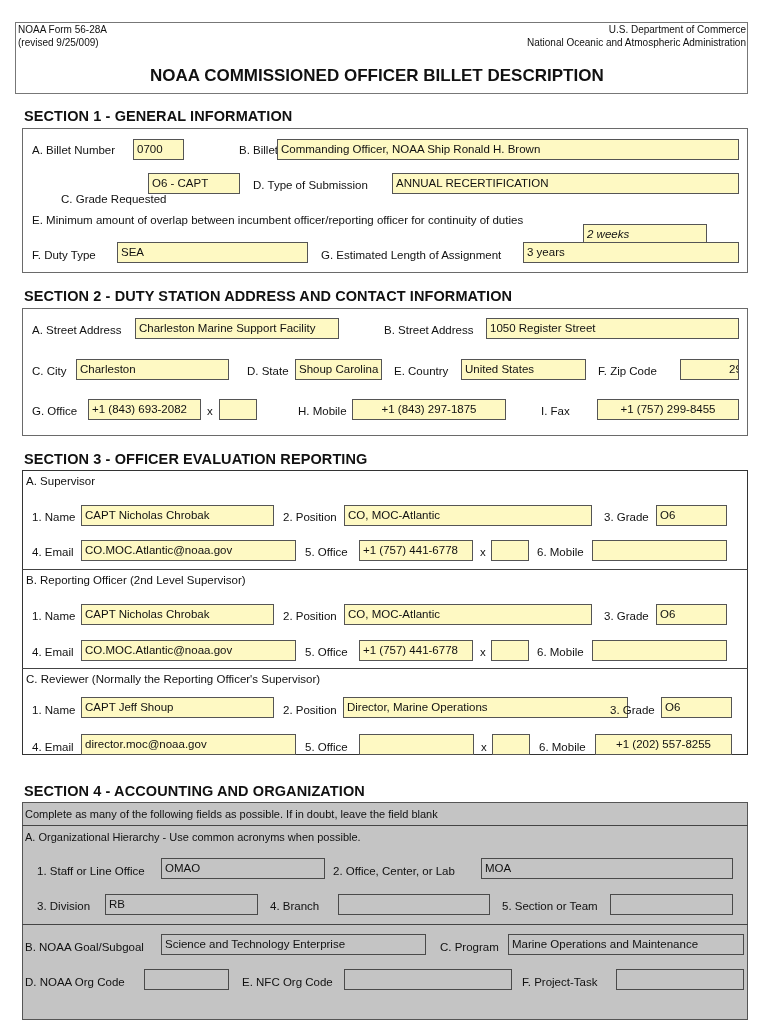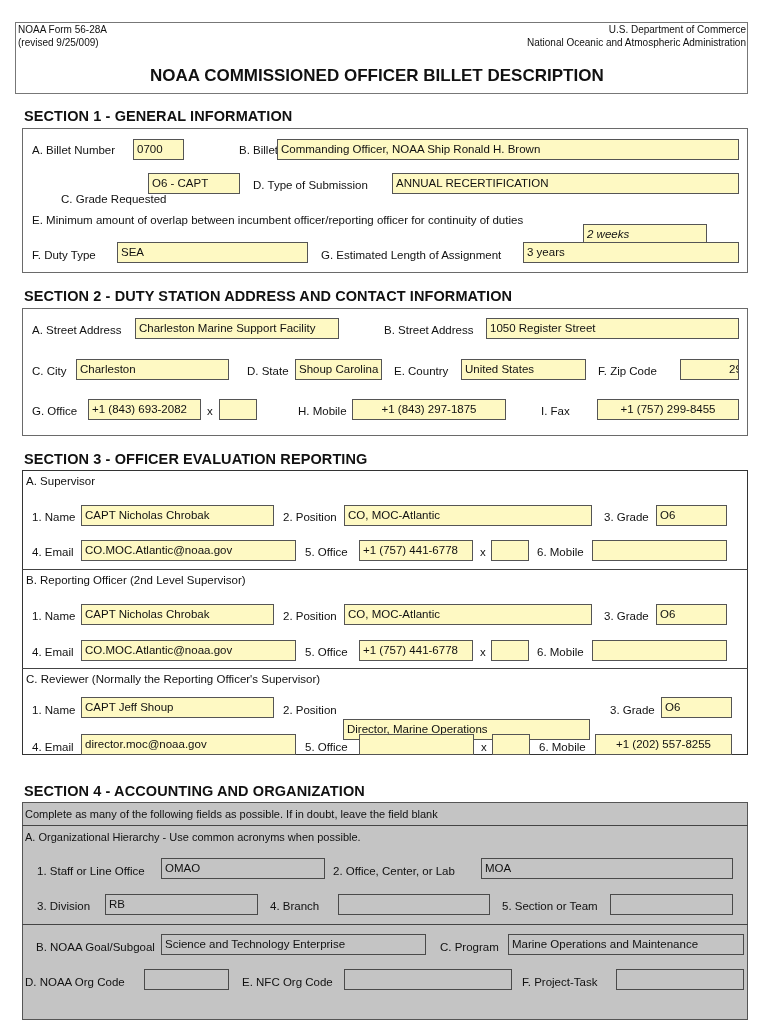--- a/index.html
+++ b/index.html
@@ -112,21 +112,21 @@
 <div class="fld" style="left:359px;top:640px;width:114px;">+1 (757) 441-6778</div>
 <span class="lbl" style="left:480px;top:645px;">x</span>
 <div class="fld" style="left:491px;top:640px;width:38px;"></div>
 <span class="lbl" style="left:537px;top:645px;">6. Mobile</span>
 <div class="fld" style="left:592px;top:640px;width:135px;"></div>
 
 <span class="lbl" style="left:26px;top:672px;">C. Reviewer (Normally the Reporting Officer's Supervisor)</span>
 <span class="lbl" style="left:32px;top:703px;">1. Name</span>
 <div class="fld" style="left:81px;top:697px;width:193px;">CAPT Jeff Shoup</div>
 <span class="lbl" style="left:283px;top:703px;">2. Position</span>
-<div class="fld" style="left:343px;top:719px;width:247px;">Director, Marine Operations</div>
+<div class="fld" style="left:343px;top:697px;width:285px;">Director, Marine Operations</div>
 <span class="lbl" style="left:610px;top:703px;">3. Grade</span>
 <div class="fld" style="left:661px;top:697px;width:71px;">O6</div>
 
 <span class="lbl" style="left:32px;top:740px;">4. Email</span>
 <div class="fld" style="left:81px;top:734px;width:215px;">director.moc@noaa.gov</div>
 <span class="lbl" style="left:305px;top:740px;">5. Office</span>
 <div class="fld" style="left:359px;top:734px;width:115px;"></div>
 <span class="lbl" style="left:481px;top:740px;">x</span>
 <div class="fld" style="left:492px;top:734px;width:38px;"></div>
 <span class="lbl" style="left:539px;top:740px;">6. Mobile</span>
@@ -147,21 +147,21 @@
   <span class="lbl" style="left:333px;top:864px;">2. Office, Center, or Lab</span>
   <div class="fld" style="left:481px;top:858px;width:252px;">MOA</div>
 
   <span class="lbl" style="left:37px;top:899px;">3. Division</span>
   <div class="fld" style="left:105px;top:894px;width:153px;">RB</div>
   <span class="lbl" style="left:270px;top:899px;">4. Branch</span>
   <div class="fld" style="left:338px;top:894px;width:152px;"></div>
   <span class="lbl" style="left:502px;top:899px;">5. Section or Team</span>
   <div class="fld" style="left:610px;top:894px;width:123px;"></div>
 
-  <span class="lbl" style="left:25px;top:940px;margin-left:11px;">B. NOAA Goal/Subgoal</span>
+  <span class="lbl" style="left:25px;top:940px;">B. NOAA Goal/Subgoal</span>
   <div class="fld" style="left:161px;top:934px;width:265px;">Science and Technology Enterprise</div>
   <span class="lbl" style="left:440px;top:940px;">C. Program</span>
   <div class="fld" style="left:508px;top:934px;width:236px;">Marine Operations and Maintenance</div>
 
   <span class="lbl" style="left:25px;top:975px;">D. NOAA Org Code</span>
   <div class="fld" style="left:144px;top:969px;width:85px;"></div>
   <span class="lbl" style="left:242px;top:975px;">E. NFC Org Code</span>
   <div class="fld" style="left:344px;top:969px;width:168px;"></div>
   <span class="lbl" style="left:522px;top:975px;">F. Project-Task</span>
   <div class="fld" style="left:616px;top:969px;width:128px;"></div>

